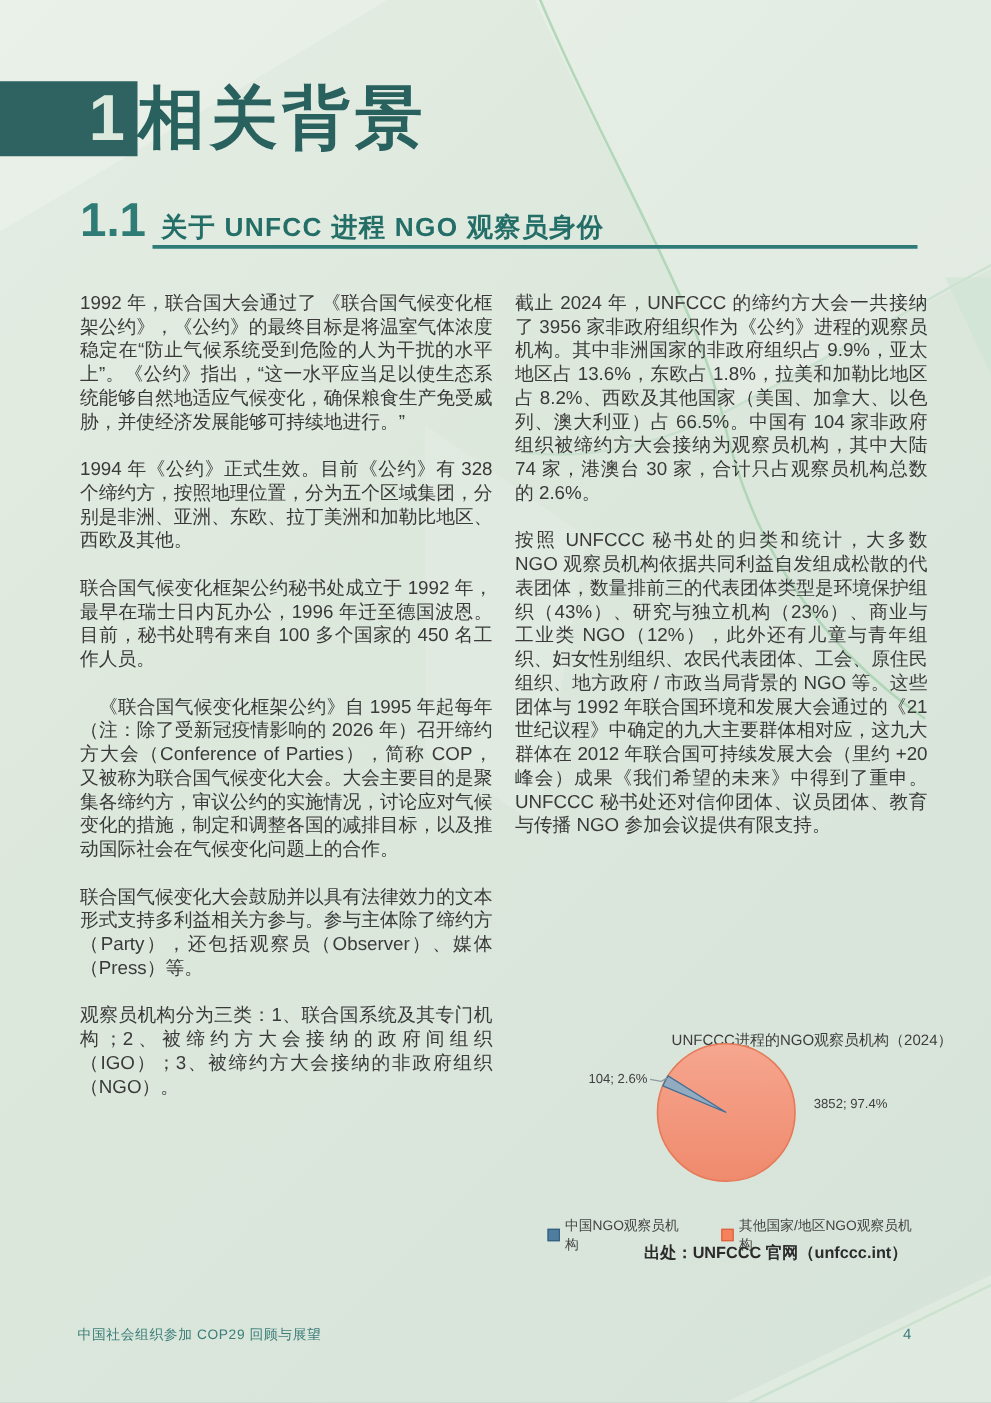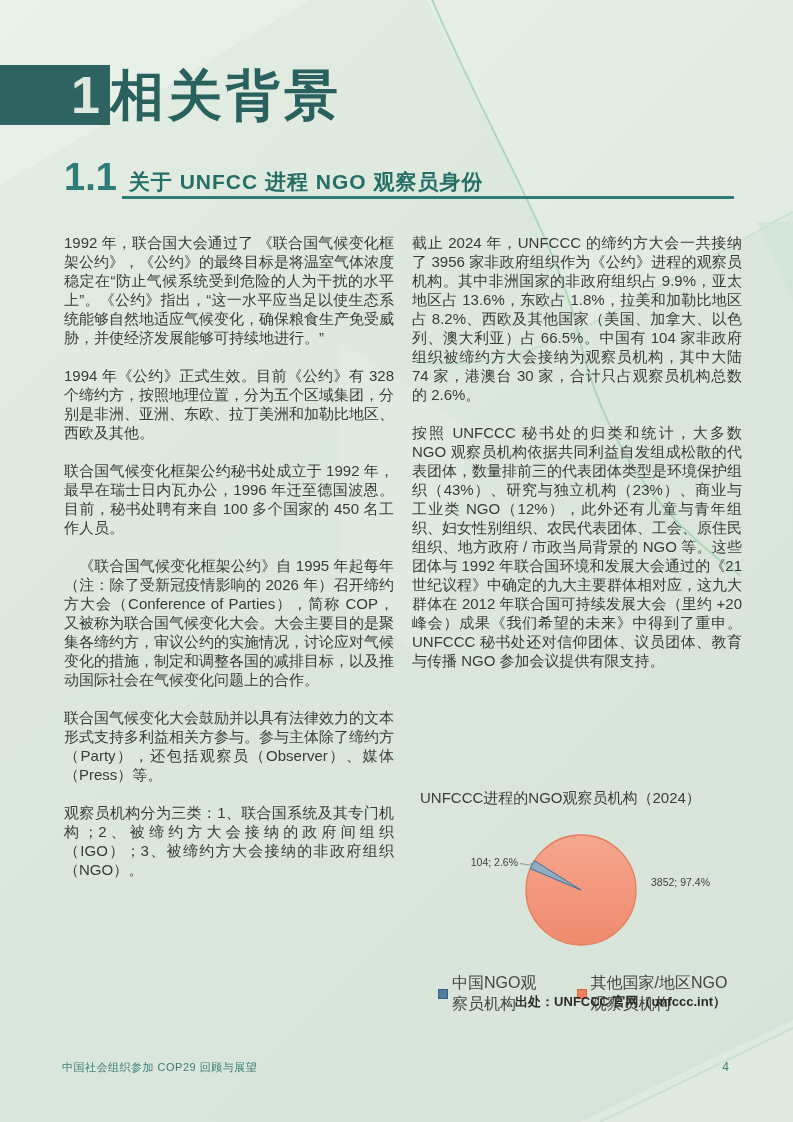--- a/index.html
+++ b/index.html
@@ -38,25 +38,25 @@
 
   
   .col{position:absolute;top:233px;width:330px;font-size:15px;line-height:19px;
        color:#3a3a3a;text-align:justify;}
   .col p{margin:0 0 19px 0;}
   .col-left{left:64px;}
   .col-right{left:412px;}
 
   
   .chart{position:absolute;left:420px;top:784px;width:342px;height:232px;}
-  .chart-title{font-size:15px;color:#3c3c3c;text-align:left;padding-top:5px;}
+  .chart-title{font-size:12px;color:#3c3c3c;text-align:right;padding-top:5px;margin-top:35px;}
   .pie-svg{position:absolute;left:0;top:26px;}
   .pie-label{font-size:10.5px;fill:#404040;font-family:"Liberation Sans","DejaVu Sans",sans-serif;}
   .legend{position:absolute;left:0;top:189px;width:342px;display:flex;align-items:flex-end;
-          padding-left:18px;box-sizing:border-box;font-size:16px;color:#444;}
+          padding-left:18px;box-sizing:border-box;font-size:11px;color:#444;}
   .legend-item{display:flex;align-items:center;margin-right:27px;}
   .legend-swatch{width:8px;height:8px;margin-right:4px;flex:0 0 auto;}
   .swatch-china{background:#4f7da0;border:1px solid #33617f;}
   .swatch-other{background:#f5815d;border:1px solid #d9643f;}
   .chart-source{position:absolute;left:0;top:209px;width:342px;box-sizing:border-box;
                 padding-right:36px;text-align:right;font-size:13px;font-weight:bold;color:#2b2b2b;}
 
   
   .footer-title{position:absolute;left:62px;top:1060px;font-size:11px;color:#3a7d78;letter-spacing:0.5px;}
   .footer-page{position:absolute;right:64px;top:1060px;font-size:12px;color:#3a7d78;}

